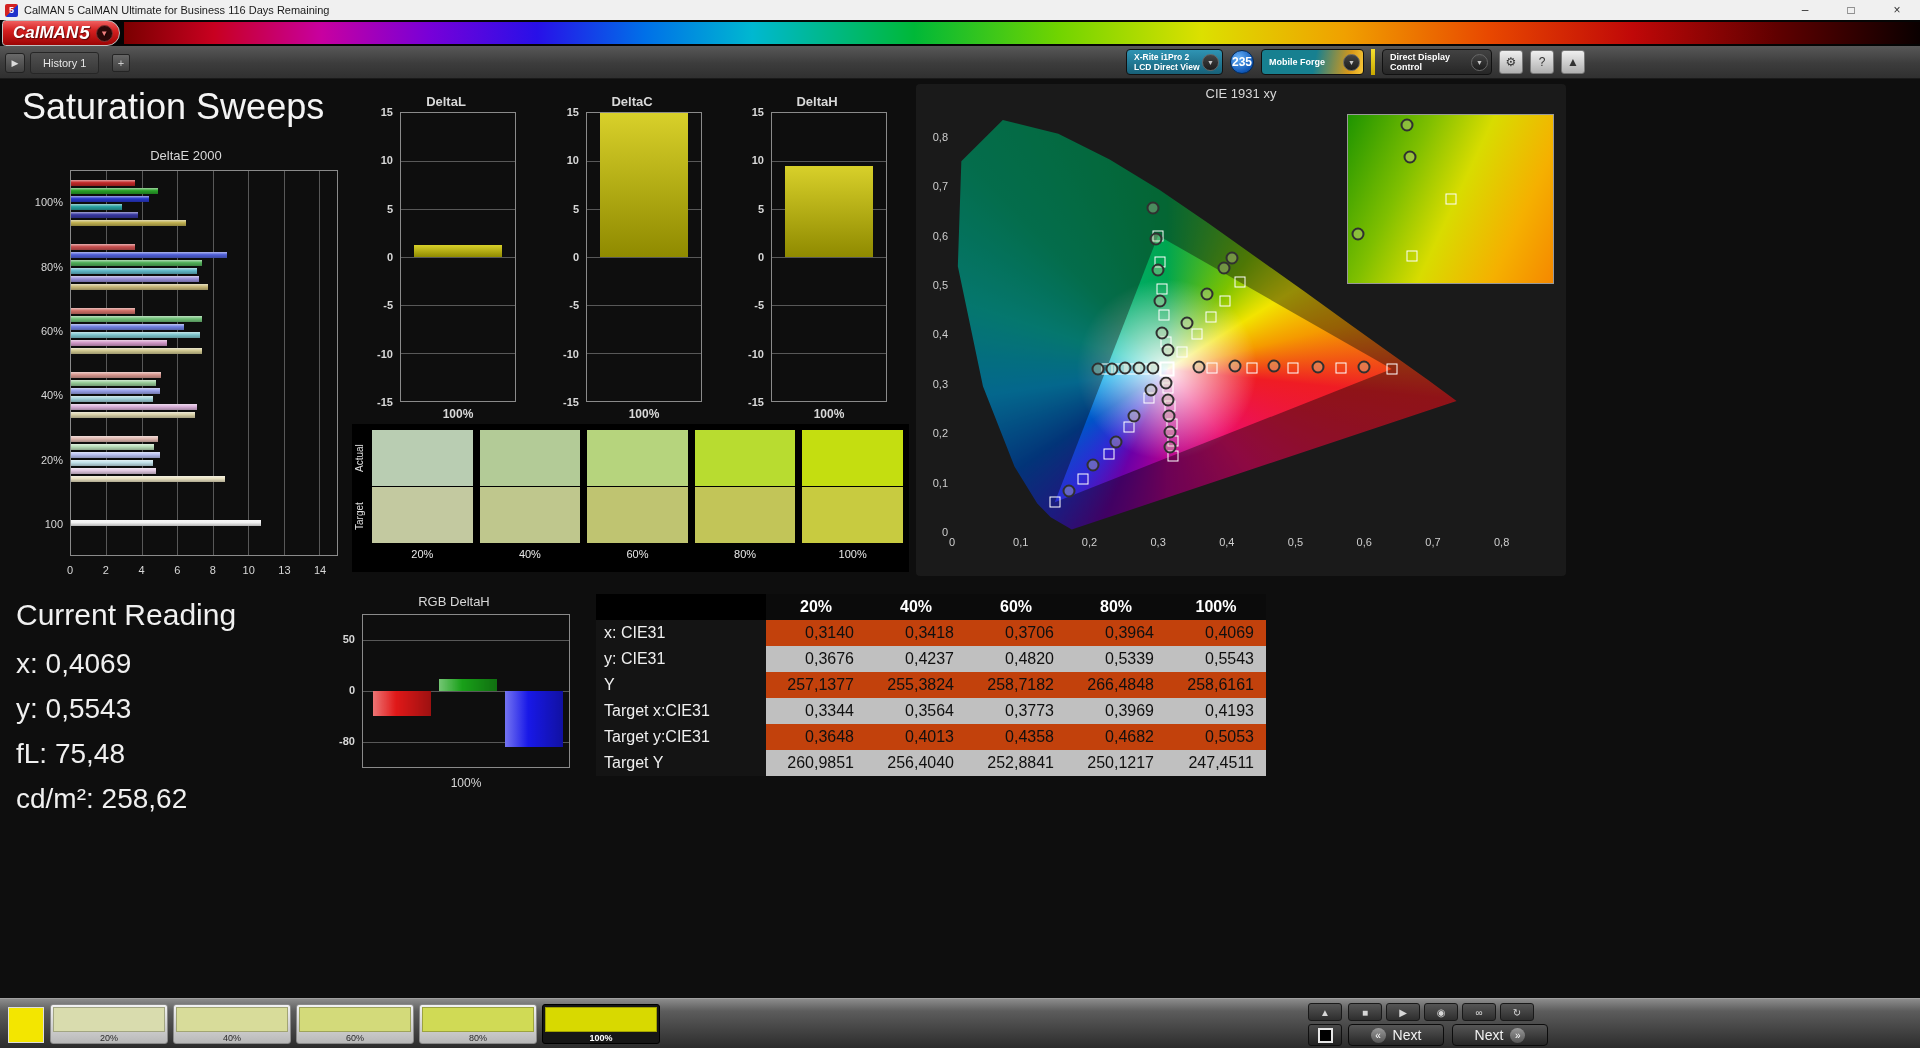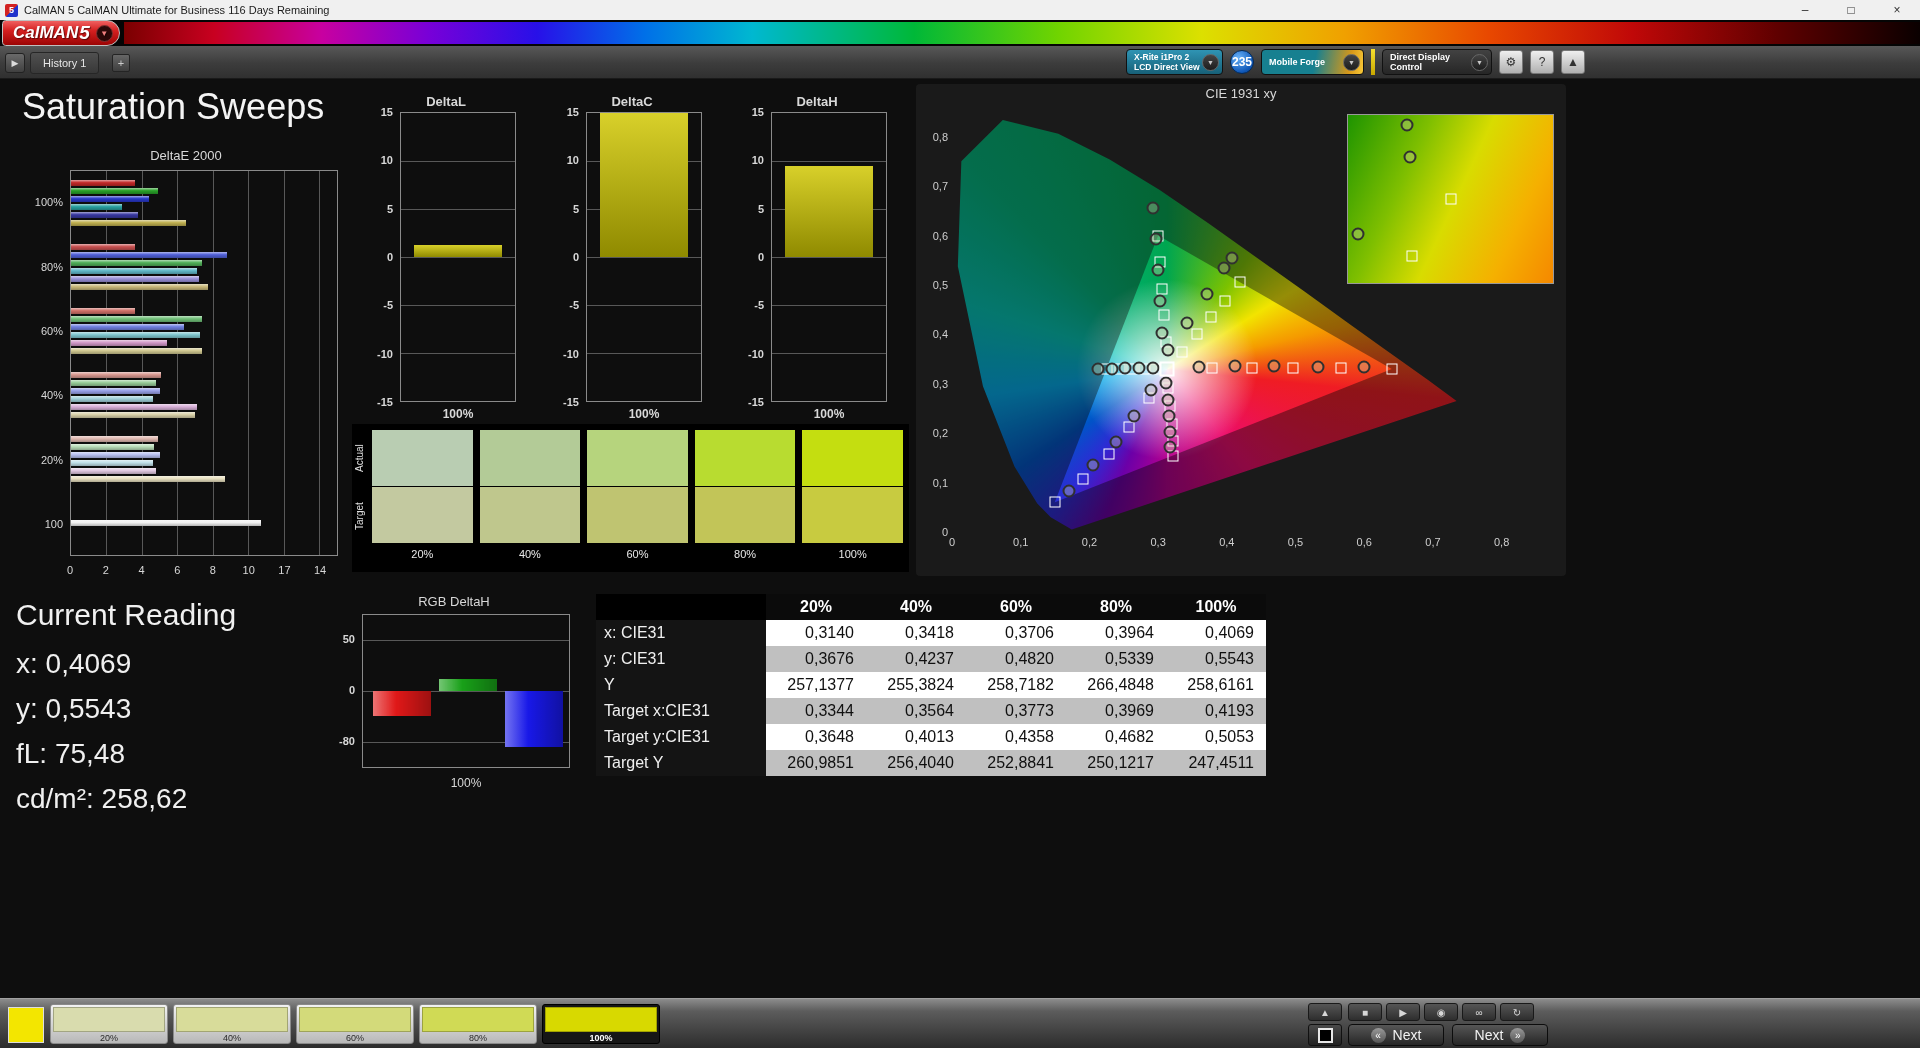--- a/index.html
+++ b/index.html
@@ -82,21 +82,21 @@
   #rgb-panel{position:absolute;left:328px;top:592px;width:252px;height:202px;}
   #rgb-plot{left:34px;top:22px;right:10px;bottom:26px;}
   #rgb-ylabels{position:absolute;left:0;top:22px;width:32px;bottom:28px;font-weight:bold;}
   #rgb-xlabel{position:absolute;left:34px;right:10px;bottom:4px;text-align:center;font-size:12px;color:#d8d8d8;}
   
   #data-table{position:absolute;left:596px;top:594px;display:grid;grid-template-columns:170px repeat(5,100px);grid-auto-rows:26px;font-size:16px;}
   .th{color:#fff;font-weight:bold;display:flex;align-items:center;justify-content:center;background:#0b0b0b;}
   .th.corner{background:#000;}
   .tl{color:#f0f0f0;background:#141414;display:flex;align-items:center;padding-left:8px;}
   .td{display:flex;align-items:center;justify-content:flex-end;padding-right:12px;color:#101010;}
-  .td.odd{background:#ffffff;}
+  .td.odd{background:#c2410c;}
   .td.even{background:#c0c0c0;}
   
   #bottombar{position:absolute;left:0;top:998px;width:1920px;height:50px;background:linear-gradient(180deg,#8c8c8c 0%,#5c5c5c 25%,#2c2c2c 100%);border-top:1px solid #a0a0a0;box-sizing:border-box;}
   #bb-current{position:absolute;left:8px;top:8px;width:34px;height:34px;border:1px solid #ddd;}
   #bb-swatches{position:absolute;left:50px;top:5px;display:flex;gap:5px;}
   .bswatch{width:118px;height:40px;border-radius:3px;border:1px solid #8a8a8a;background:linear-gradient(180deg,#f2f2f2,#b8b8b8);padding:2px;box-sizing:border-box;}
   .bsw-color{height:23px;border:1px solid rgba(0,0,0,.25);}
   .bsw-label{text-align:center;font-size:9px;color:#2a2a2a;line-height:12px;}
   .bswatch.selected{background:#161616;border-color:#000;}
   .bswatch.selected .bsw-label{color:#fff;font-weight:bold;}
@@ -213,21 +213,21 @@
       <div class="ylab" style="top: 75%;">20%</div>
       <div class="ylab" style="top: 91.6667%;">100</div>
     </div>
   <div id="de-xlabels">
       <div class="xlab" style="left: 0%;">0</div>
       <div class="xlab" style="left: 13.3333%;">2</div>
       <div class="xlab" style="left: 26.6667%;">4</div>
       <div class="xlab" style="left: 40%;">6</div>
       <div class="xlab" style="left: 53.3333%;">8</div>
       <div class="xlab" style="left: 66.6667%;">10</div>
-      <div class="xlab" style="left: 80%;">17</div>
+      <div class="xlab" style="left: 80%;">13</div>
       <div class="xlab" style="left: 93.3333%;">14</div>
     </div>
 </div>
 
 <div class="delta-panel" id="deltal-panel">
   <div class="chart-title">DeltaL</div>
   <div class="plot delta-plot" id="dl-plot">
       <div class="hline" style="top: 16.6667%;"></div>
       <div class="hline" style="top: 33.3333%;"></div>
       <div class="hline" style="top: 50%;"></div>

